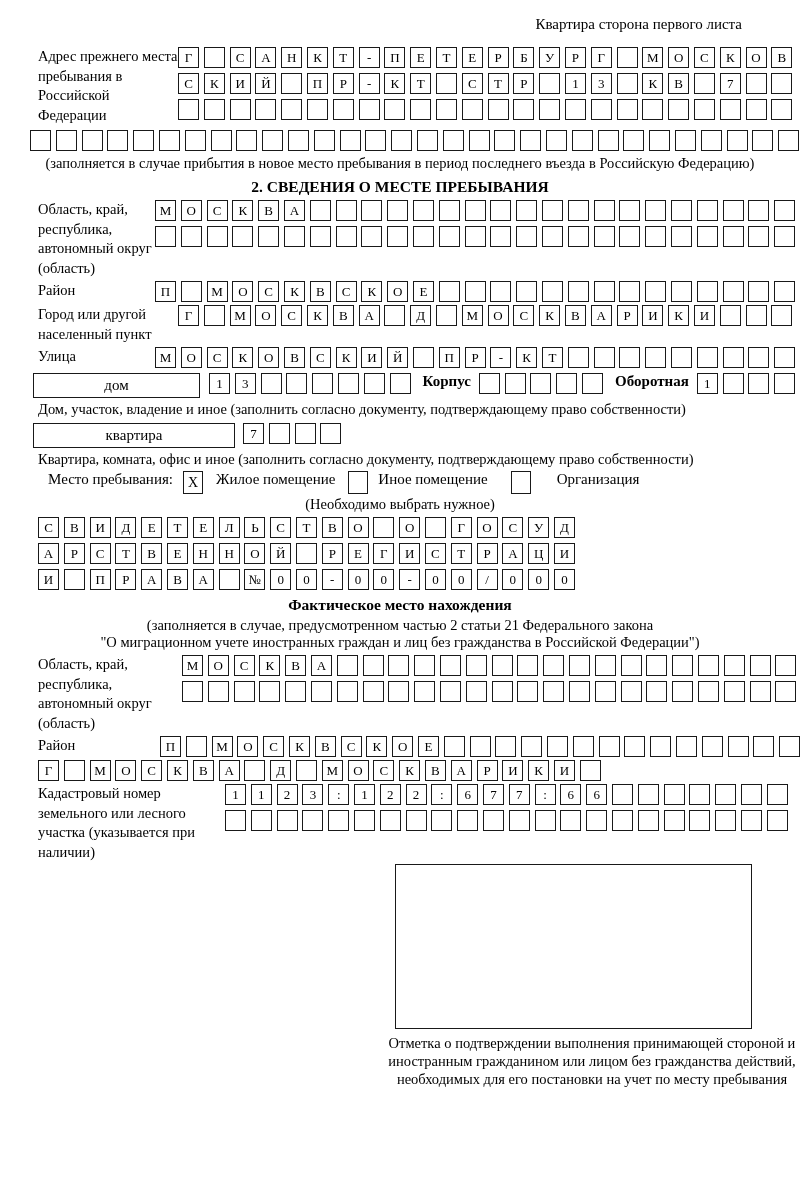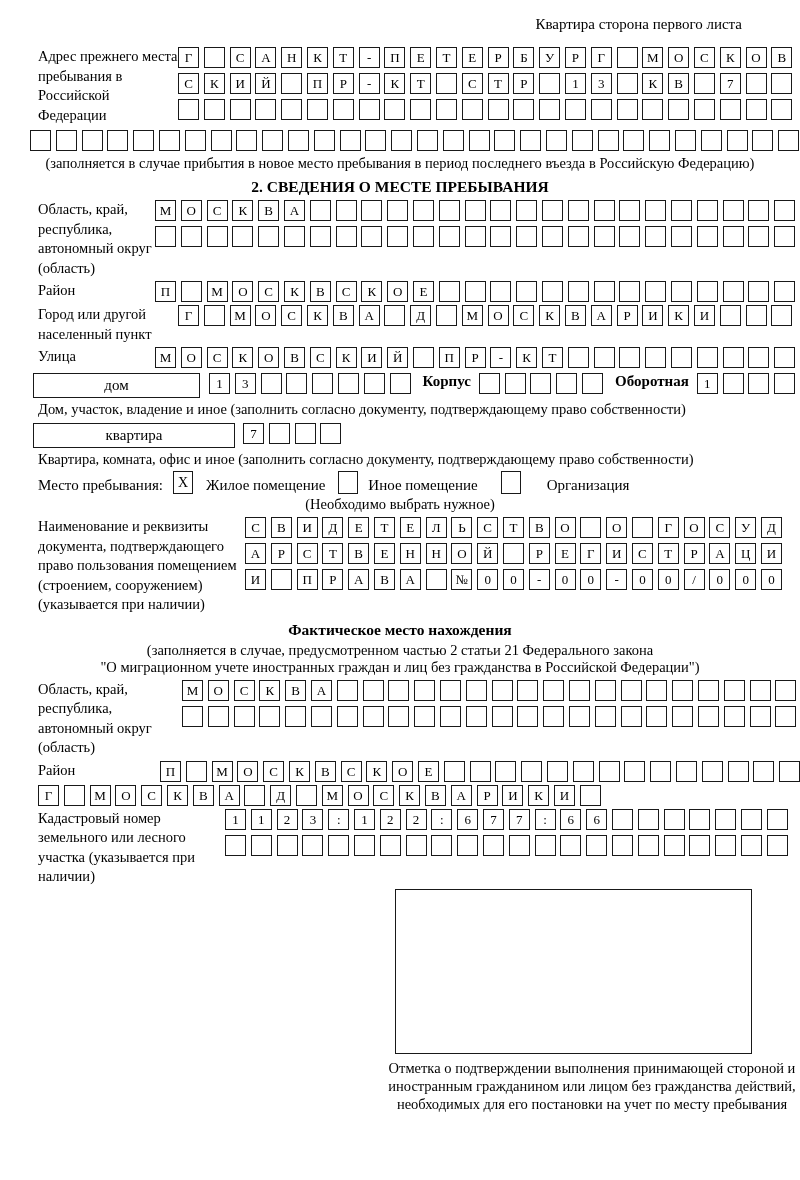--- a/index.html
+++ b/index.html
@@ -27,21 +27,21 @@
   .mt3{margin-top:3px}.mt4{margin-top:4px}.mt6{margin-top:6px}
   .houserow{display:flex;margin-left:33px;margin-top:5px;}
   .namedbox{
     height:25px;border:1.5px solid #191919;box-sizing:border-box;
     display:flex;align-items:center;justify-content:center;font-size:15px;flex:none;
   }
   .box-dom{width:167px;margin-right:9px;}
   .box-kv{width:202px;margin-right:8px;}
   .inline-lbl{font-size:15px;flex:none;font-weight:bold;}
   .ml12{margin-left:12px;margin-right:8px;}
-  .checksrow{display:flex;align-items:flex-end;margin-left:38px;margin-top:3px;font-size:15px;}
+  .checksrow{display:flex;align-items:flex-start;margin-left:48px;margin-top:3px;font-size:15px;}
   .checkbox{
     flex:none;width:20px;height:23px;border:1.5px solid #191919;box-sizing:border-box;
     display:inline-flex;align-items:center;justify-content:center;font-size:14px;
   }
   .choose-note{font-size:14.5px;margin:2px 0 0 120px;width:560px;text-align:center;}
   .law-note{font-size:14.5px;text-align:center;margin-top:3px;}
   .stampbox{width:357px;height:165px;border:1.8px solid #191919;box-sizing:border-box;margin:2px 0 0 395px;}
   .stampcap{width:420px;margin:5px 0 0 382px;text-align:center;font-size:14.5px;line-height:18px;}
 </style>
 </head>
@@ -368,21 +368,20 @@
     <span class="checkbox" style="margin-left:10px">X</span>
     <span style="margin-left:13px">Жилое помещение</span>
     <span class="checkbox" style="margin-left:13px"></span>
     <span style="margin-left:10px">Иное помещение</span>
     <span class="checkbox" style="margin-left:23px"></span>
     <span style="margin-left:26px">Организация</span>
   </div>
   <div class="choose-note">(Необходимо выбрать нужное)</div>
 
   <div class="field mt4">
-    <div class="lbl w207">Наименование и реквизиты документа, подтверждающего право пользования помещением (строением, сооружением) (указывается при наличии)</div>
     <div class="rows">
       <div class="cells">
           <span class="cell">С</span>
           <span class="cell">В</span>
           <span class="cell">И</span>
           <span class="cell">Д</span>
           <span class="cell">Е</span>
           <span class="cell">Т</span>
           <span class="cell">Е</span>
           <span class="cell">Л</span>

